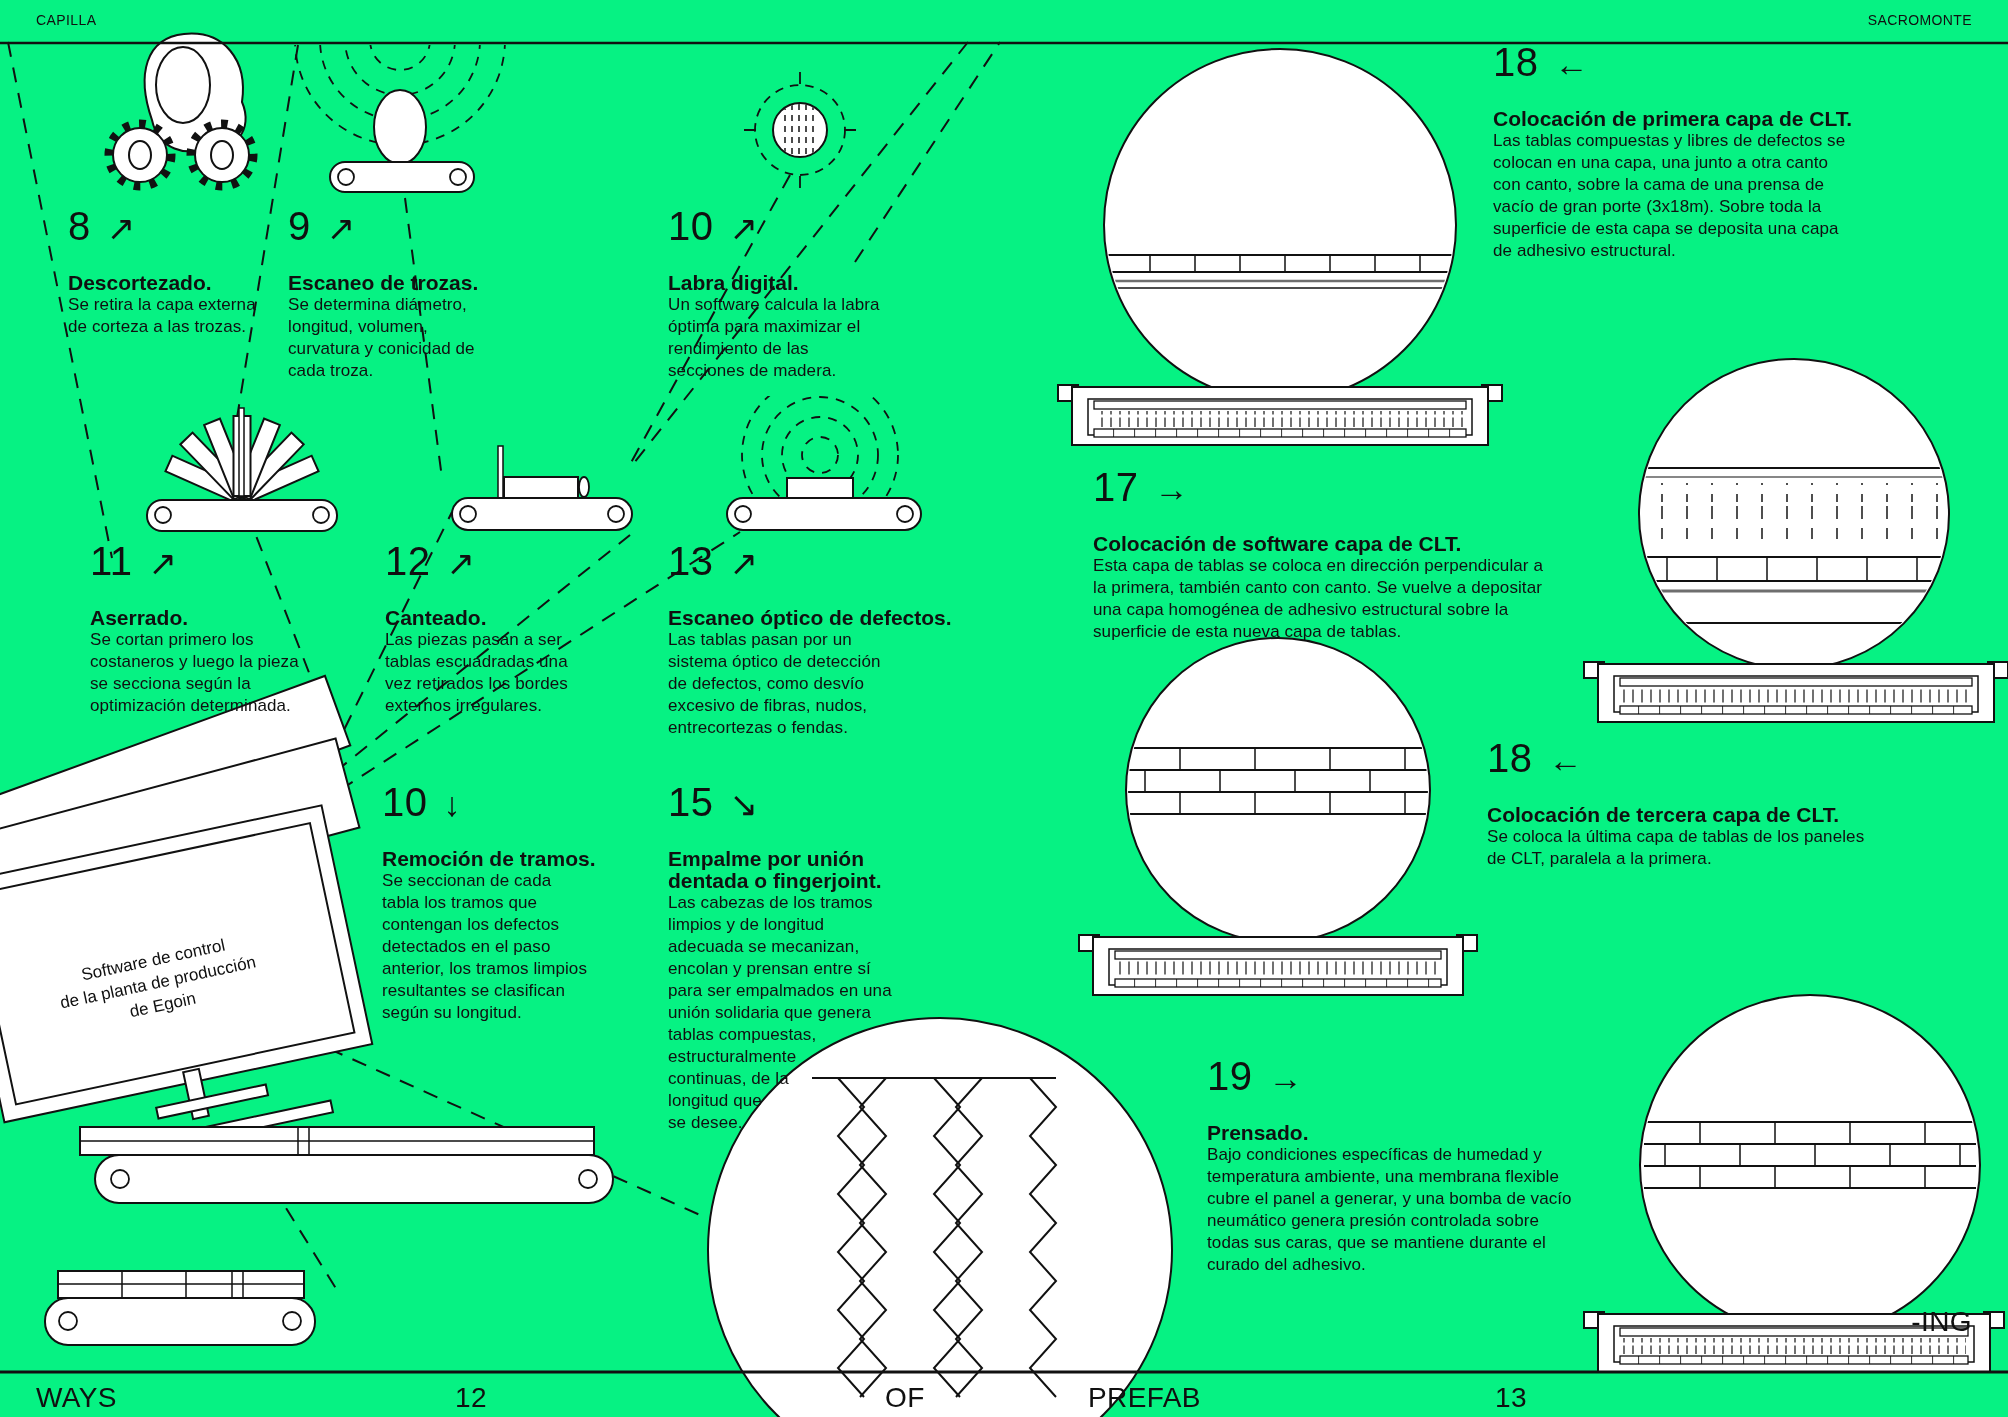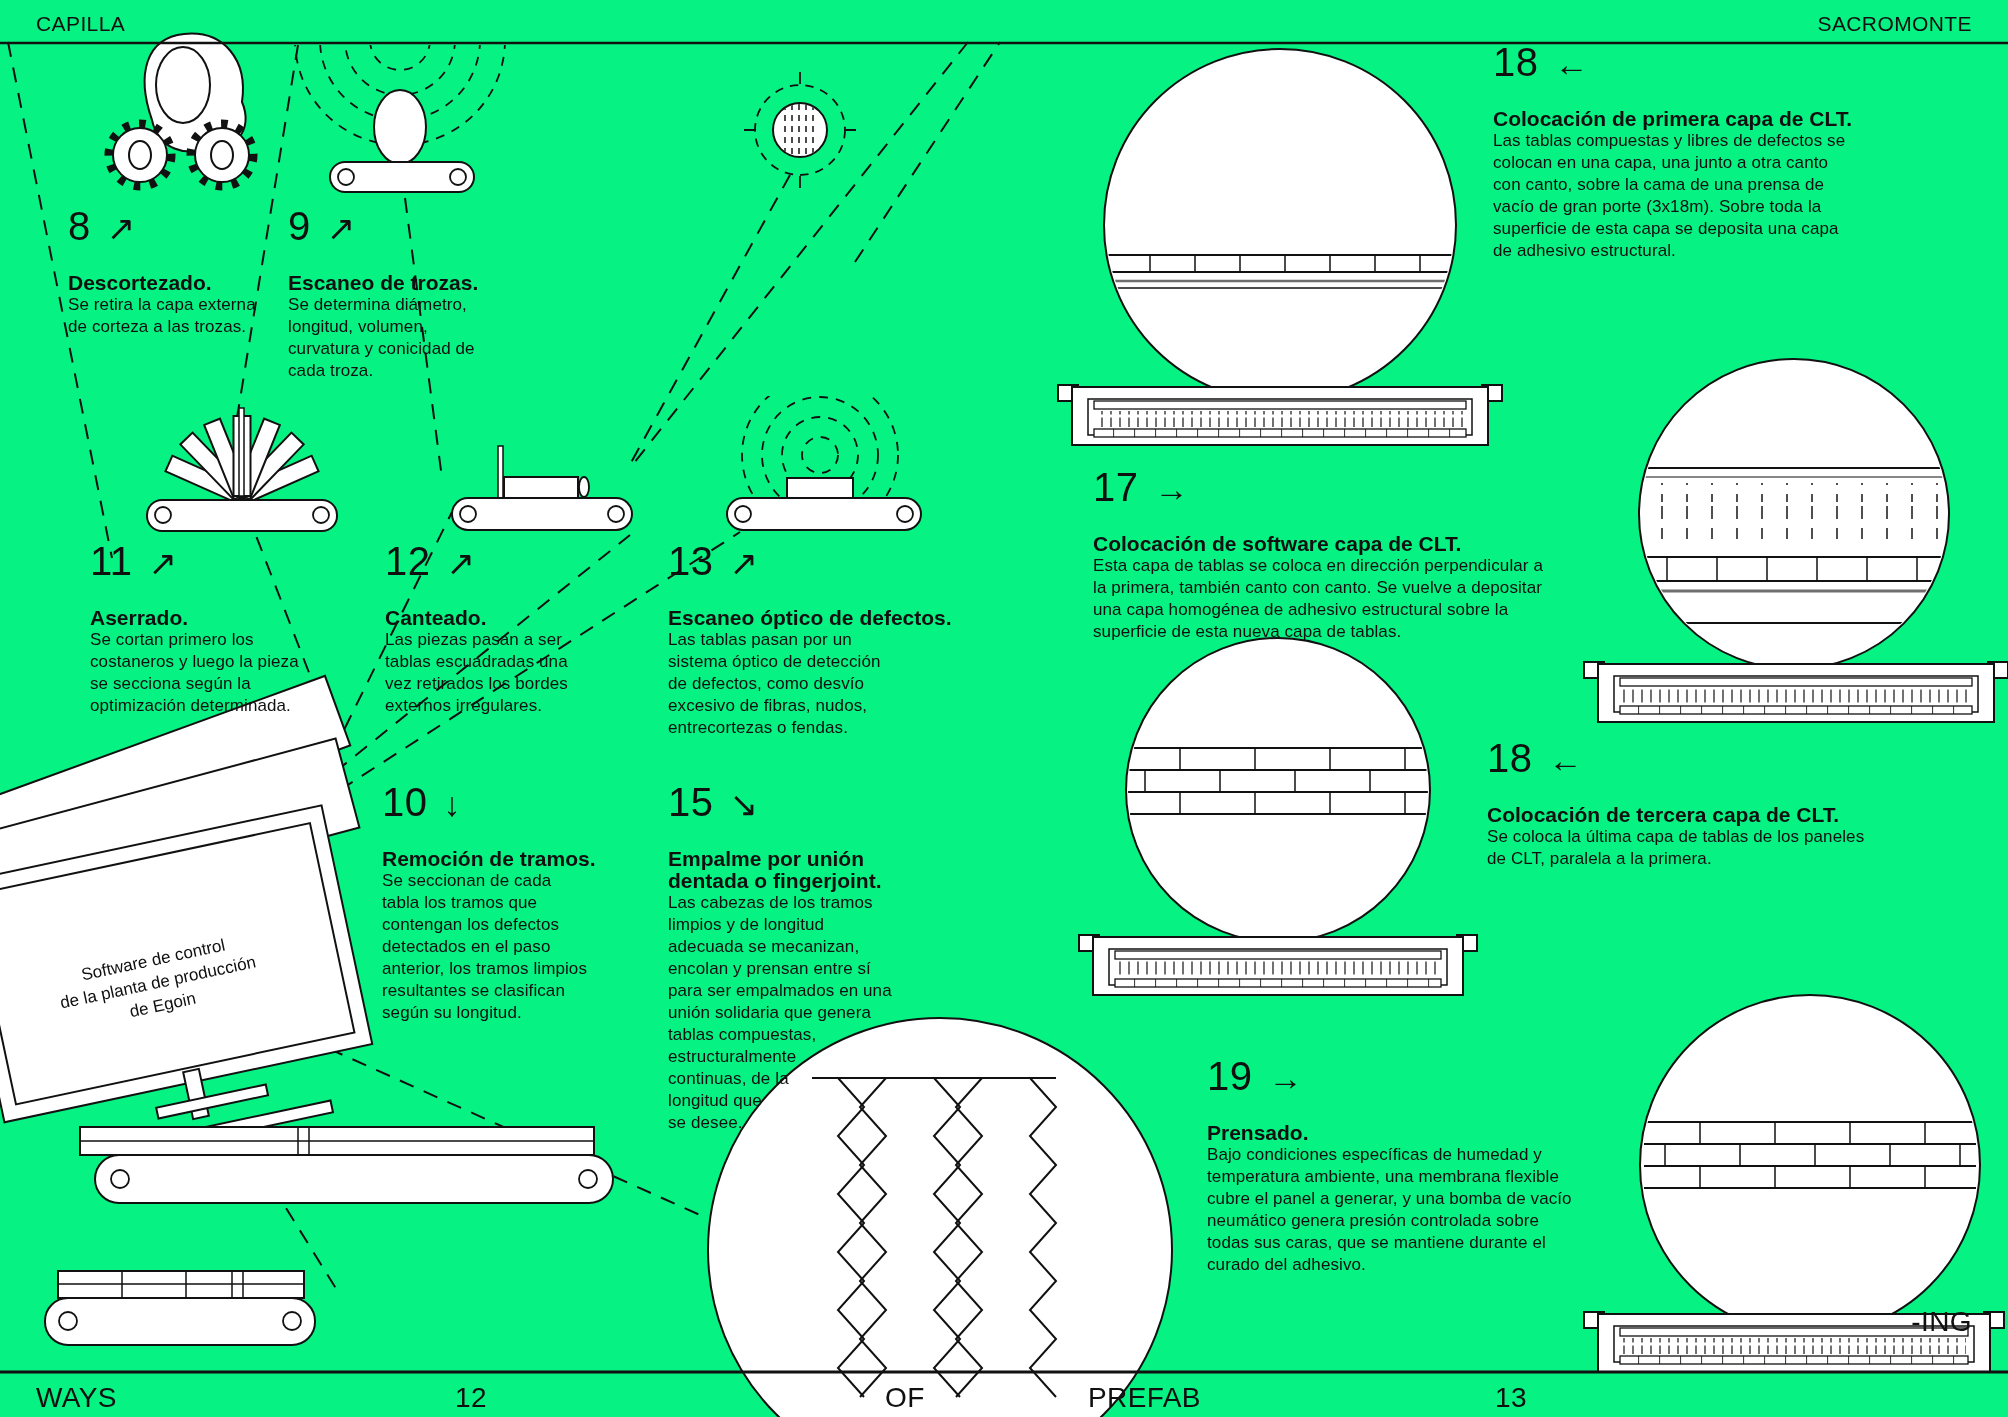--- a/index.html
+++ b/index.html
@@ -1,20 +1,20 @@
 <!DOCTYPE html>
 <html><head>
 <meta charset="utf-8">
 <style>
   html,body{margin:0;padding:0;}
   .page{position:relative;width:2008px;height:1417px;background:#06F283;overflow:hidden;
         font-family:"Liberation Sans",sans-serif;color:#101010;}
   .page svg{position:absolute;left:0;top:0;}
   .abs{position:absolute;}
-  .hdr{font-size:21px;letter-spacing:.4px;}
+  .hdr{font-size:14px;letter-spacing:.4px;}
   .ftr{font-size:28px;letter-spacing:.4px;}
   .step{position:absolute;}
   .num{font-size:40px;line-height:1;letter-spacing:.5px;white-space:nowrap;}
   .num .arw{margin-left:16px;font-size:34px;}
   .title{margin-top:26px;font-weight:bold;font-size:21px;line-height:22px;white-space:pre-line;}
   .body{font-size:17px;line-height:22px;white-space:pre-line;letter-spacing:.1px;}
   .monitor-label{position:absolute;left:8px;top:948px;width:300px;text-align:center;
         font-size:17px;line-height:23px;white-space:pre-line;transform:rotate(-12deg);}
 </style>
 </head>
@@ -272,20 +272,28 @@
     <div class="body">Se retira la capa externa
 de corteza a las trozas.</div>
   </div>
   <div class="step" style="left:288px;top:206px">
     <div class="num"><span>9</span><span class="arw">↗</span></div>
     <div class="title">Escaneo de trozas.</div>
     <div class="body">Se determina diámetro,
 longitud, volumen,
 curvatura y conicidad de
 cada troza.</div>
+  </div>
+  <div class="step" style="left:668px;top:206px">
+    <div class="num"><span>10</span><span class="arw">↗</span></div>
+    <div class="title">Labra digital.</div>
+    <div class="body">Un software calcula la labra
+óptima para maximizar el
+rendimiento de las
+secciones de madera.</div>
   </div>
   <div class="step" style="left:90px;top:541px">
     <div class="num"><span>11</span><span class="arw">↗</span></div>
     <div class="title">Aserrado.</div>
     <div class="body">Se cortan primero los
 costaneros y luego la pieza
 se secciona según la
 optimización determinada.</div>
   </div>
   <div class="step" style="left:385px;top:541px">

